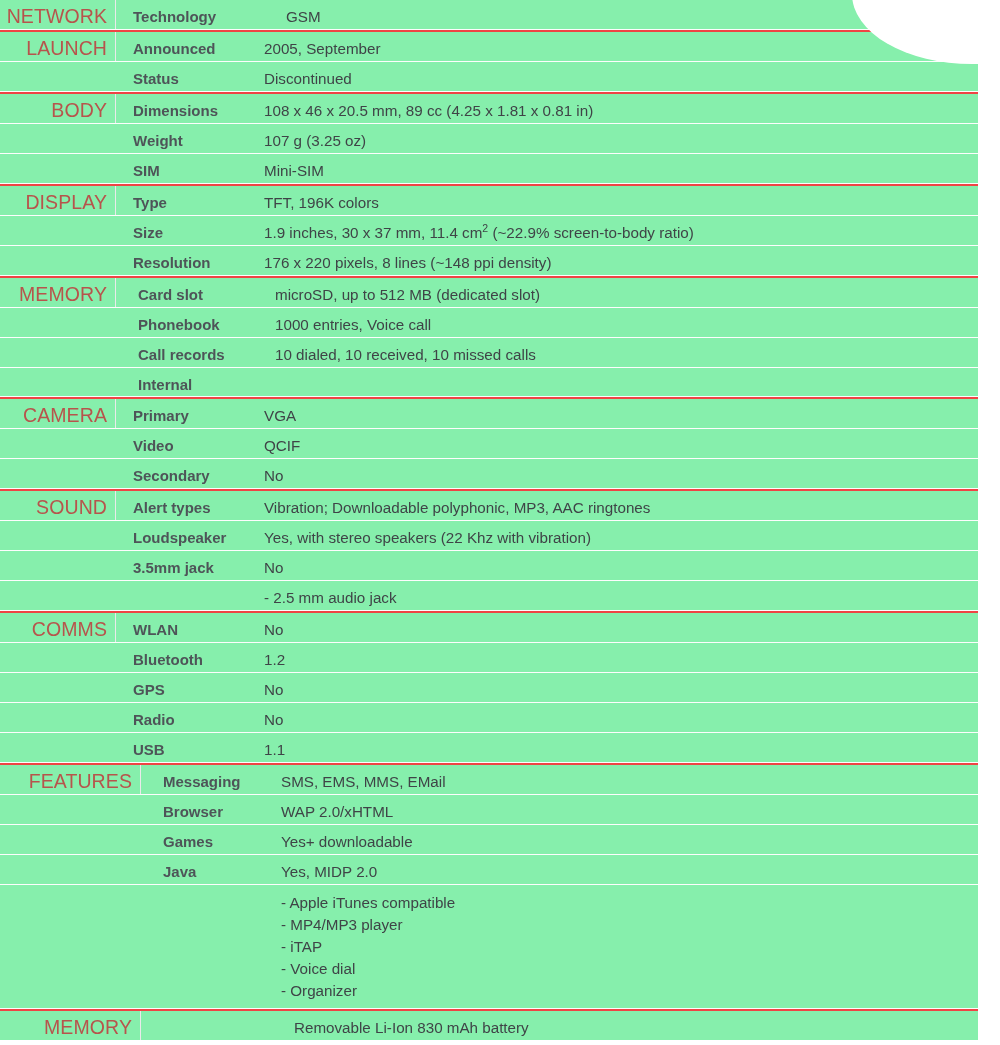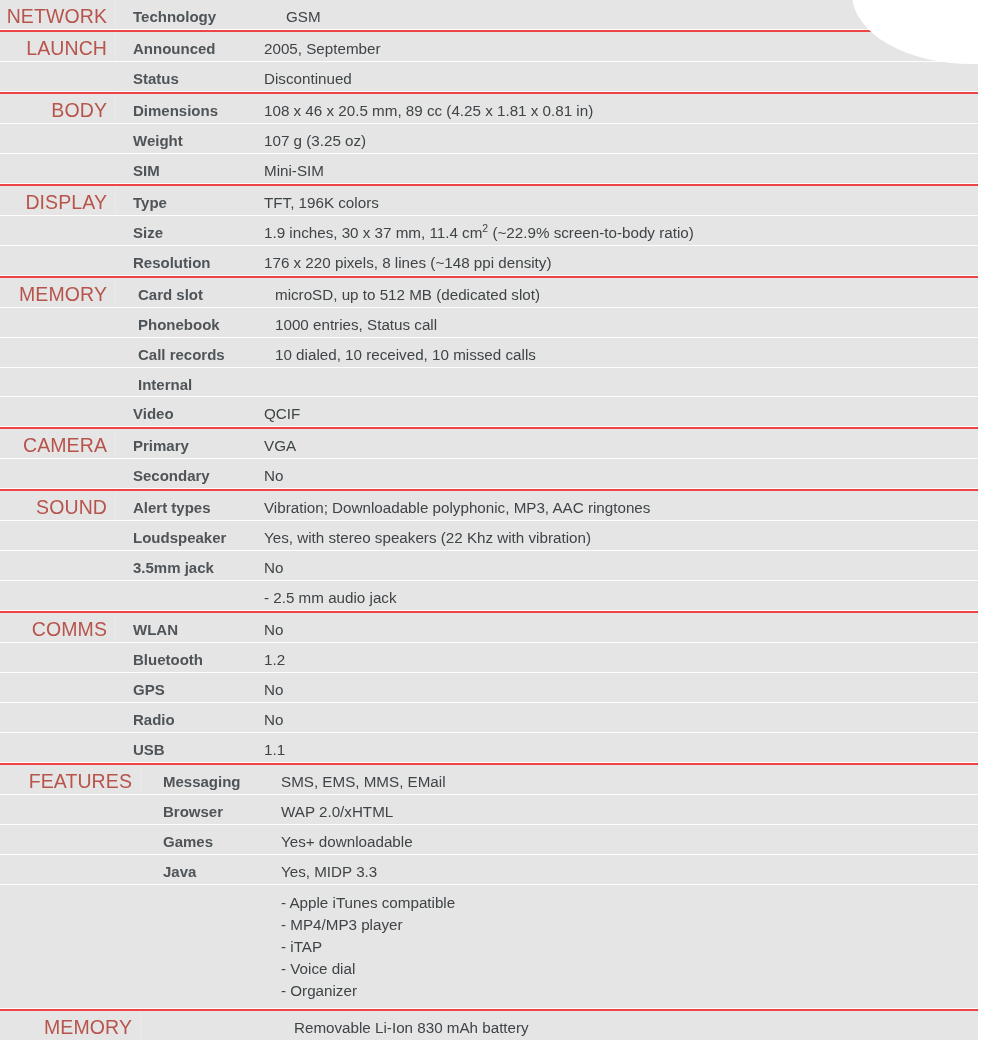--- a/index.html
+++ b/index.html
@@ -11,21 +11,21 @@
     position:relative;
   }
   #spec-sheet{
     position:absolute;left:0;top:0;width:978px;
     background:#ffffff;
   }
   .spec-row{
     position:relative;
     display:flex;
     align-items:flex-start;
-    background:#e5e5e5;
+    background:#86efac;
     border-bottom:1px solid #fdfdfd;
     min-height:28.6px;
     box-sizing:border-box;
   }
   .spec-row.group-start{border-top:2px solid #ef4444;}
   .spec-row.first{border-top:none;}
   
   .cat{
     width:116px;min-width:116px;
     box-sizing:border-box;
@@ -140,43 +140,43 @@
       <div class="val">176 x 220 pixels, 8 lines (~148 ppi density)</div>
     </div>
     <div class="spec-row group-start">
       <div class="cat">MEMORY</div>
       <div class="lbl indent">Card slot</div>
       <div class="val ind2">microSD, up to 512 MB (dedicated slot)</div>
     </div>
     <div class="spec-row">
       <div class="cat noline"></div>
       <div class="lbl indent">Phonebook</div>
-      <div class="val ind2">1000 entries, Status call</div>
+      <div class="val ind2">1000 entries, Voice call</div>
     </div>
     <div class="spec-row">
       <div class="cat noline"></div>
       <div class="lbl indent">Call records</div>
       <div class="val ind2">10 dialed, 10 received, 10 missed calls</div>
     </div>
     <div class="spec-row">
       <div class="cat noline"></div>
       <div class="lbl indent">Internal</div>
-    </div>
-    <div class="spec-row">
-      <div class="cat noline"></div>
-      <div class="lbl">Video</div>
-      <div class="val">QCIF</div>
     </div>
     <div class="spec-row group-start">
       <div class="cat">CAMERA</div>
       <div class="lbl">Primary</div>
       <div class="val">VGA</div>
     </div>
     <div class="spec-row">
       <div class="cat noline"></div>
+      <div class="lbl">Video</div>
+      <div class="val">QCIF</div>
+    </div>
+    <div class="spec-row">
+      <div class="cat noline"></div>
       <div class="lbl">Secondary</div>
       <div class="val">No</div>
     </div>
     <div class="spec-row group-start">
       <div class="cat">SOUND</div>
       <div class="lbl">Alert types</div>
       <div class="val">Vibration; Downloadable polyphonic, MP3, AAC ringtones</div>
     </div>
     <div class="spec-row">
       <div class="cat noline"></div>
@@ -229,21 +229,21 @@
       <div class="val">WAP 2.0/xHTML</div>
     </div>
     <div class="spec-row">
       <div class="cat wide noline"></div>
       <div class="lbl narrow indent">Games</div>
       <div class="val">Yes+ downloadable</div>
     </div>
     <div class="spec-row">
       <div class="cat wide noline"></div>
       <div class="lbl narrow indent">Java</div>
-      <div class="val">Yes, MIDP 3.3</div>
+      <div class="val">Yes, MIDP 2.0</div>
     </div>
     <div class="spec-row">
       <div class="cat wide noline"></div>
       <div class="lbl narrow indent"></div>
       <div class="val multi">- Apple iTunes compatible
 - MP4/MP3 player
 - iTAP
 - Voice dial
 - Organizer</div>
     </div>

